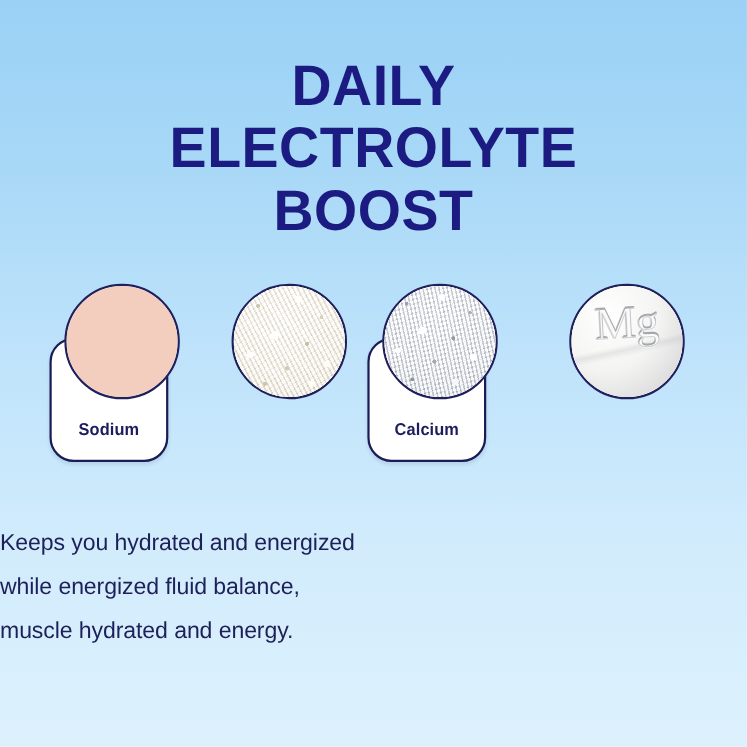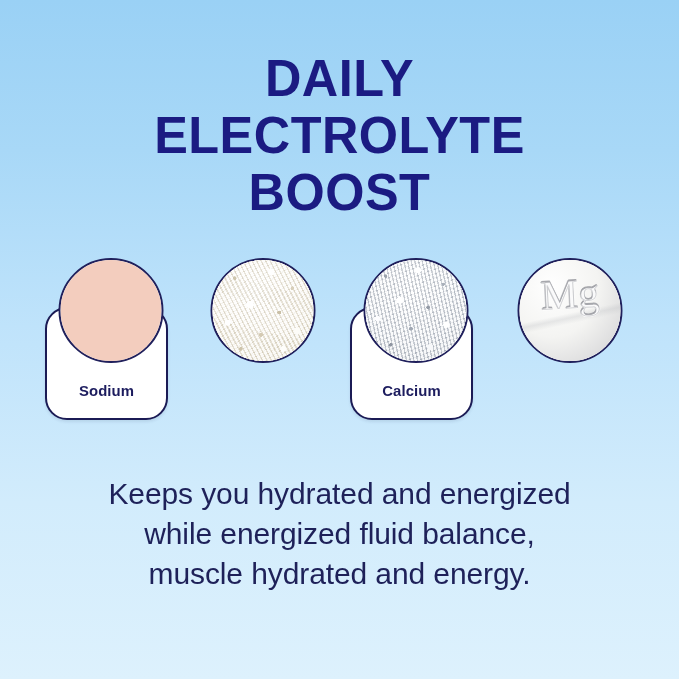--- a/index.html
+++ b/index.html
@@ -38,27 +38,27 @@
     left:45px; top:258px;
     width:590px; height:162px;
   }
   .card-wrap {
     position:absolute;
     top:0;
     width:131px; height:162px;
   }
   .card-wrap.c0 { left:0px; }
   .card-wrap.c1 { left:152px; }
-  .card-wrap.c2 { left:305px; }
+  .card-wrap.c2 { left:289px; }
   .card-wrap.c3 { left:459px; }
 
   .card-body {
     position:absolute;
     left:0; top:49px;
-    width:123px; height:113px;
+    width:108px; height:113px;
     background:#ffffff;
     border:2px solid #1b1b55;
     border-radius:22px;
     box-shadow:0 2px 3px rgba(30,50,90,0.10);
   }
   .card-label {
     position:absolute;
     left:0; right:0; top:73px;
     text-align:center;
     color:#1c1c5e;
@@ -161,23 +161,22 @@
       -1px 0 0 rgba(160,162,167,0.5);
     -webkit-text-stroke:1px rgba(171,173,178,0.55);
     transform:rotate(-3deg);
     pointer-events:none;
   }
 
   
   #tagline {
     position:absolute;
     left:0; right:0; top:474px;
-    text-align:center;
     color:#1e2159;
-    font-size:30px;
+    font-size:21px;
     line-height:40px;
     letter-spacing:-0.1px;
   }
   #tagline .tl-line { display:block; white-space:nowrap; }
 </style>
 </head>
 <body>
 
 <h1 id="headline">
   <span class="hl-line">DAILY</span>

